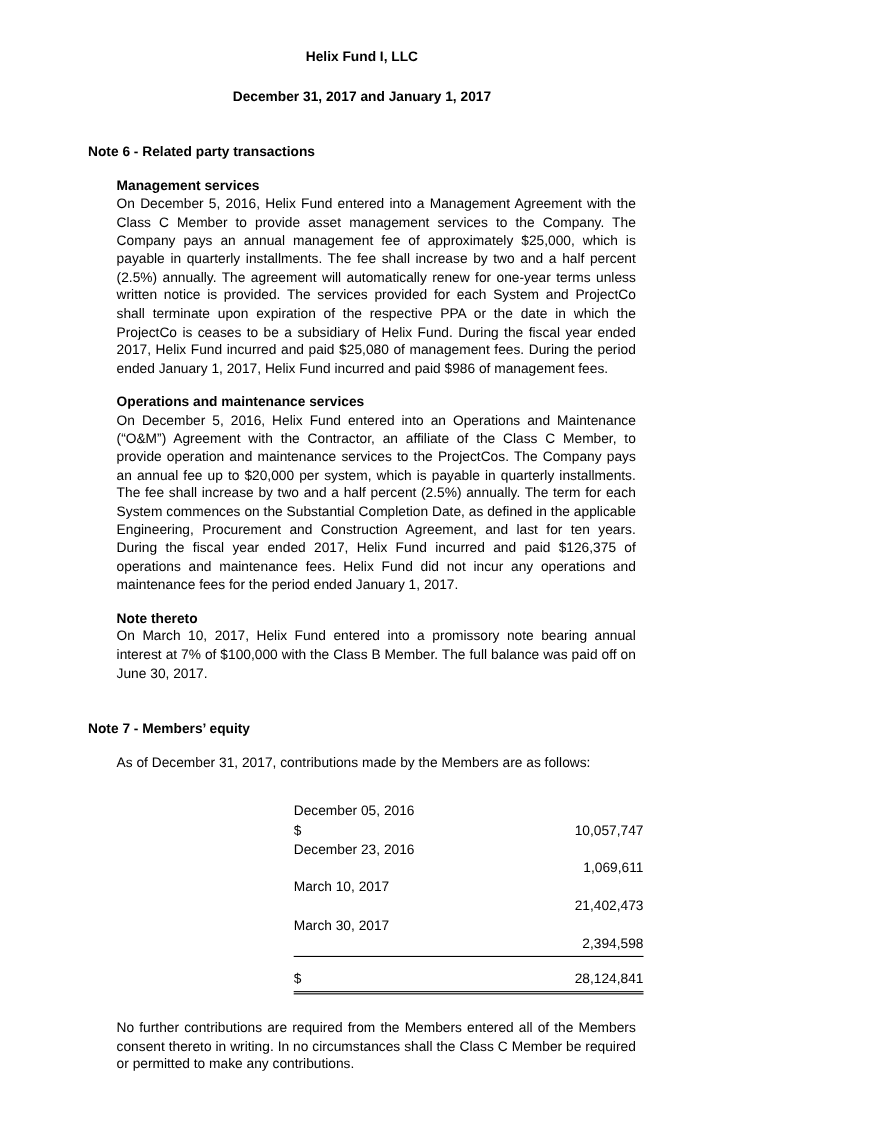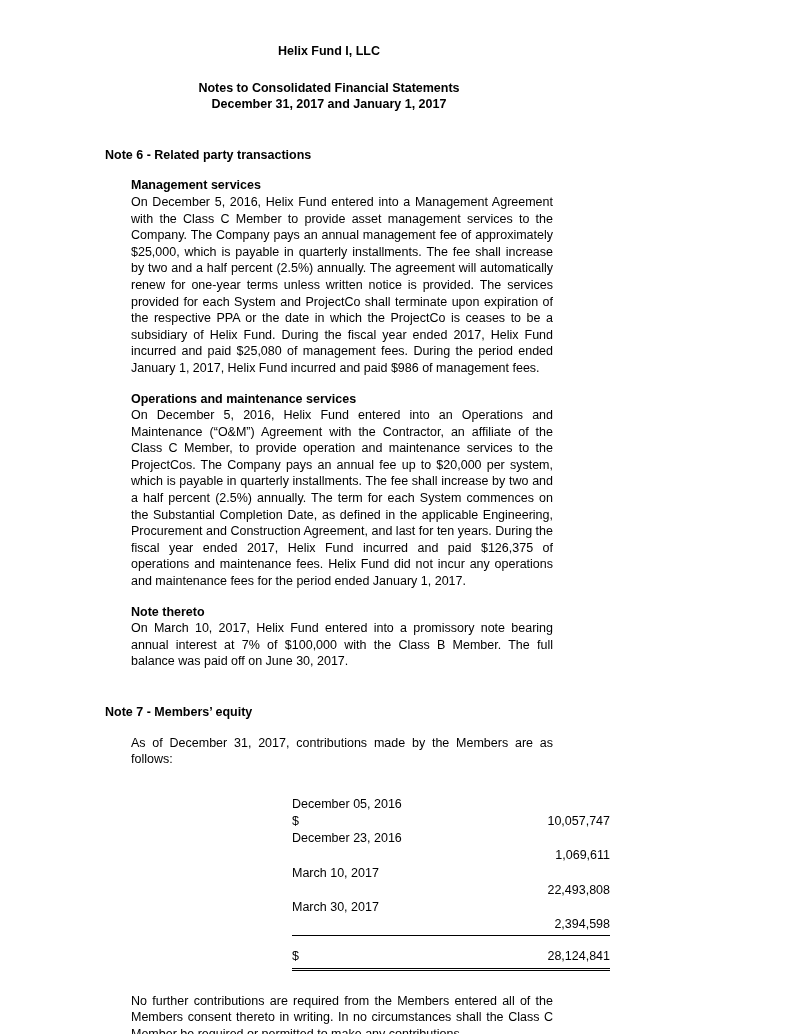--- a/index.html
+++ b/index.html
@@ -21,21 +21,21 @@
   }
   .doc-header {
     padding-top: 43px;
     text-align: center;
     font-weight: bold;
   }
   .doc-header .company {
     margin-bottom: 20px;
   }
   .doc-body {
-    margin: 0 105px;
+    margin: 0 80px;
   }
   .note-heading {
     font-weight: bold;
     margin-top: 34px;
     margin-bottom: 14px;
   }
   .subsection {
     margin-left: 26px;
     margin-bottom: 14px;
   }
@@ -93,21 +93,20 @@
     margin-left: 36px;
   }
 </style>
 </head>
 <body>
 
 <div class="page">
 
   <div class="doc-header">
     <div class="company">Helix Fund I, LLC</div>
-    <div>Notes to Consolidated Financial Statements</div>
     <div>December 31, 2017 and January 1, 2017</div>
   </div>
 
   <div class="doc-body">
 
     <div class="note-heading">Note 6 - Related party transactions</div>
 
     <div class="subsection">
       <div class="subsection-title">Management services</div>
       <p>On December 5, 2016, Helix Fund entered into a Management Agreement with the Class C Member to provide asset management services to the Company. The Company pays an annual management fee of approximately $25,000, which is payable in quarterly installments. The fee shall increase by two and a half percent (2.5%) annually. The agreement will automatically renew for one-year terms unless written notice is provided. The services provided for each System and ProjectCo shall terminate upon expiration of the respective PPA or the date in which the ProjectCo is ceases to be a subsidiary of Helix Fund. During the fiscal year ended 2017, Helix Fund incurred and paid $25,080 of management fees. During the period ended January 1, 2017, Helix Fund incurred and paid $986 of management fees.</p>
@@ -140,21 +139,21 @@
           <div class="t-label">December 23, 2016</div>
           <div class="amt-group">
             <div class="t-cur"></div>
             <div class="t-amt">1,069,611</div>
           </div>
         </div>
         <div class="t-row">
           <div class="t-label">March 10, 2017</div>
           <div class="amt-group">
             <div class="t-cur"></div>
-            <div class="t-amt">22,493,808</div>
+            <div class="t-amt">21,402,473</div>
           </div>
         </div>
         <div class="t-row last-item">
           <div class="t-label">March 30, 2017</div>
           <div class="amt-group">
             <div class="t-cur"></div>
             <div class="t-amt">2,394,598</div>
           </div>
         </div>
         <div class="t-row total">

